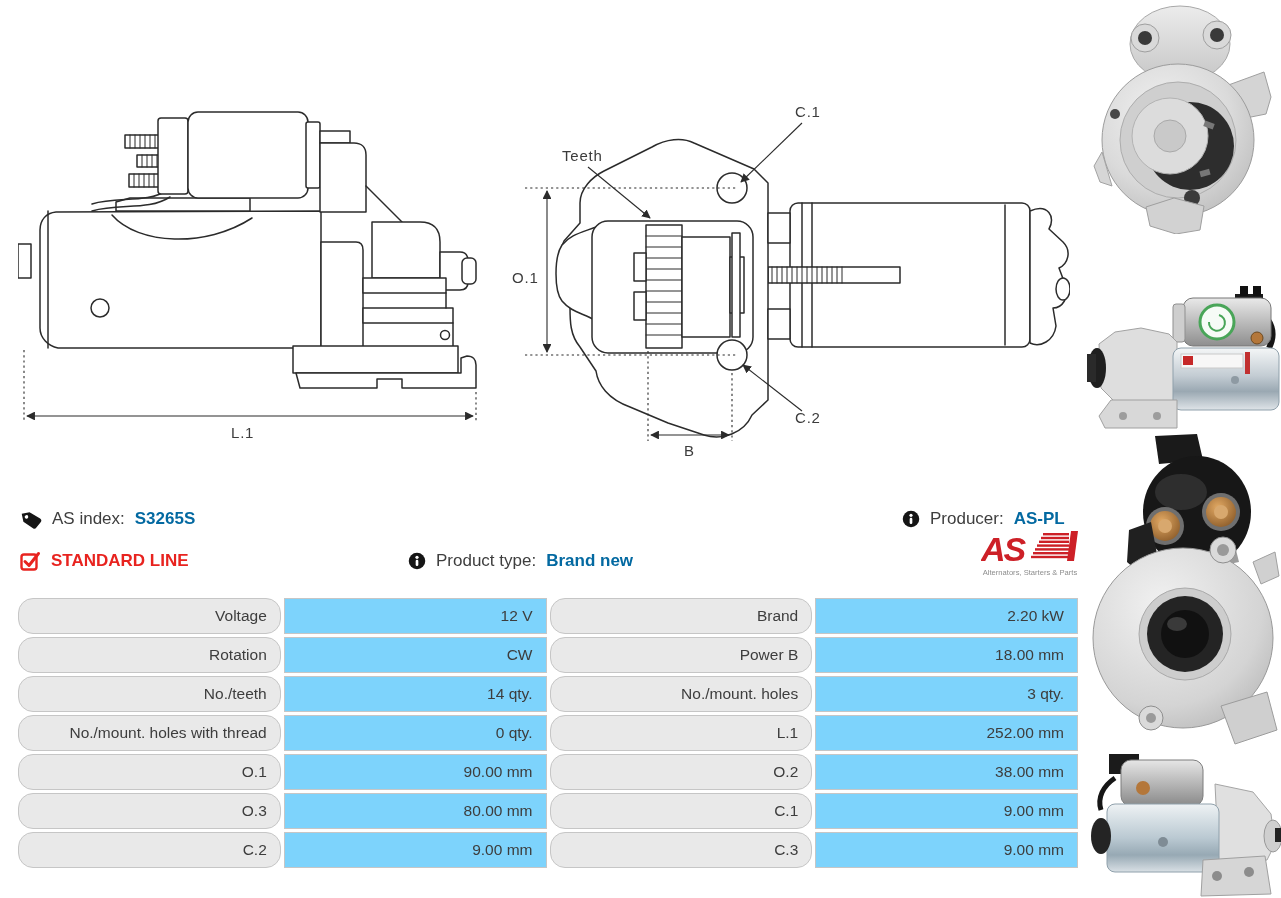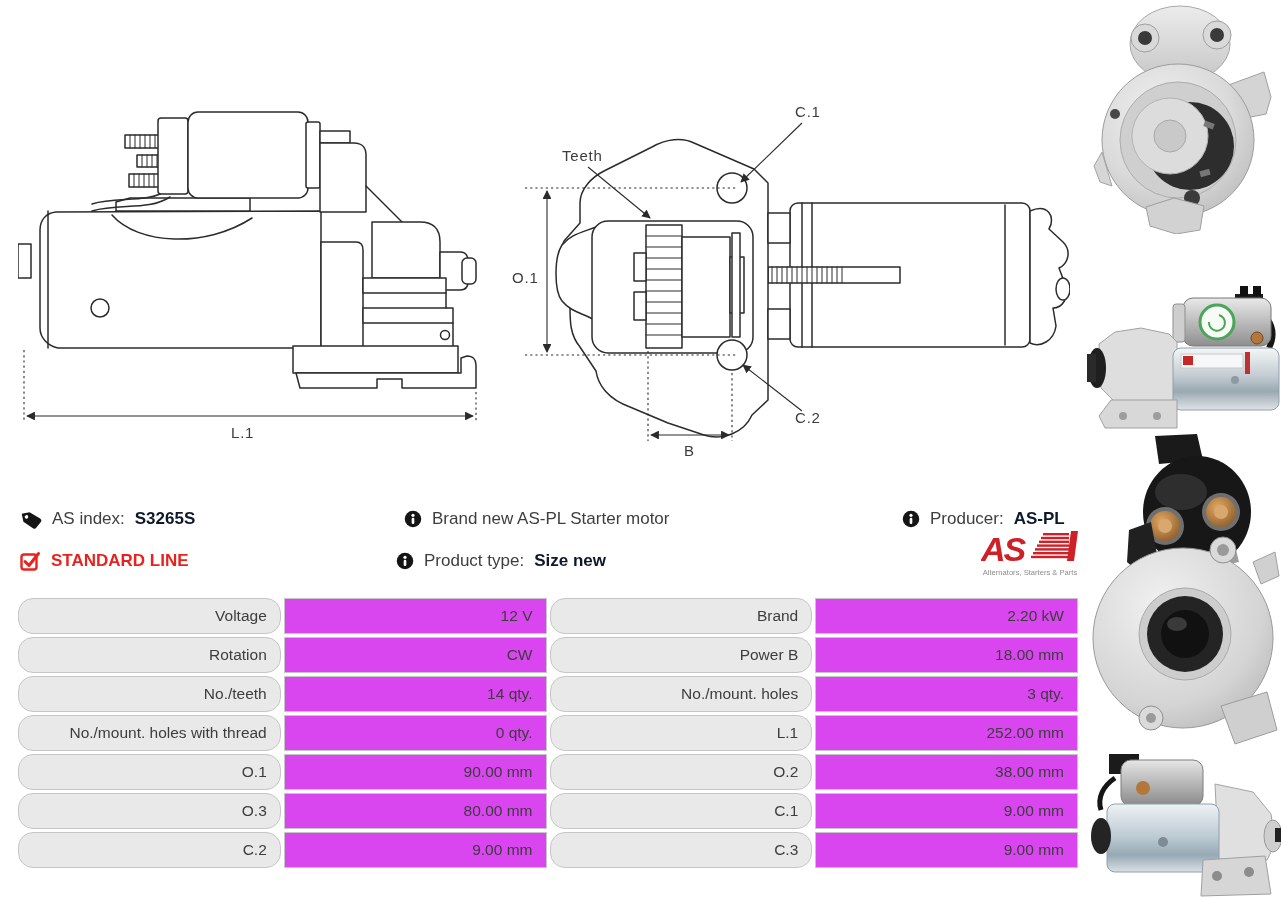--- a/index.html
+++ b/index.html
@@ -11,35 +11,35 @@
   .drawing text{font-family:"Liberation Sans",sans-serif;font-size:15px;fill:#3c3c3c;letter-spacing:0.8px;}
   .ln{fill:none;stroke:#2b2b2b;stroke-width:1.5;stroke-linejoin:round;stroke-linecap:round;}
   .lnf{fill:#ffffff;stroke:#2b2b2b;stroke-width:1.5;stroke-linejoin:round;}
   .thin{stroke-width:1;}
   .dim{fill:none;stroke:#2b2b2b;stroke-width:1.1;}
   .dot{fill:none;stroke:#2b2b2b;stroke-width:1.1;stroke-dasharray:2.2 3;}
 
   
   .meta-item{position:absolute;display:flex;align-items:center;gap:10px;font-size:17px;
              color:#3e3e3e;height:24px;white-space:nowrap;}
-  .meta-item b{color:#0f172a;font-weight:700;}
+  .meta-item b{color:#0369a1;font-weight:700;}
   .meta-item .txt{display:inline-block;}
   .red{color:#e8231f;font-weight:700;}
   .micon{flex:0 0 auto;display:inline-flex;}
 
   .as-logo{position:absolute;left:981px;top:531px;width:98px;height:58px;}
 
   
   .spec-table{position:absolute;left:18px;top:598px;width:1060px;display:grid;
               grid-template-columns:1fr 1fr 1fr 1fr;gap:3px;}
   .cell{border:1px solid #c6c6c6;display:flex;align-items:center;justify-content:flex-end;
         padding:5px 13px;font-size:15.5px;color:#3d3d3d;min-height:24px;line-height:1.25;
         text-align:right;}
   .cell.lab{background:#e9e9e9;border-radius:15px;}
-  .cell.val{background:#d946ef;}
+  .cell.val{background:#7dd3fc;}
   .spec-table > div:nth-child(13){}
 
   
   .photo{position:absolute;margin:0;padding:0;}
   .photo svg{display:block;}
 </style>
 </head>
 <body>
 
 <div class="page">
@@ -300,41 +300,31 @@
   <div class="meta-item" style="left:20px;top:549px;">
     <span class="micon">
       <svg width="21" height="20" viewBox="0 0 21 20">
         <rect x="1.5" y="3.5" width="15" height="15" rx="2.5" fill="none" stroke="#e8231f" stroke-width="2.4"></rect>
         <path d="M5,10.5 L9,14.5 L18.5,2.5" fill="none" stroke="#e8231f" stroke-width="3" stroke-linecap="round" stroke-linejoin="round"></path>
       </svg>
     </span>
     <span class="txt red">STANDARD LINE</span>
   </div>
 
-  <div class="meta-item" style="left:404px;top:507px;">
-    <span class="micon">
-      <svg width="18" height="18" viewBox="0 0 19 19">
-          <circle cx="9.5" cy="9.5" r="8.7" fill="#151515"></circle>
-        <circle cx="9.5" cy="5.6" r="1.7" fill="#ffffff"></circle>
-        <rect x="8.1" y="8.2" width="2.8" height="6.6" rx="1.3" fill="#ffffff"></rect>
-        </svg>
-    </span>
-    <span class="txt">Brand new AS-PL Starter motor</span>
-  </div>
-
-  <div class="meta-item" style="left:396px;top:549px;">
+
+  <div class="meta-item" style="left:408px;top:549px;">
     <span class="micon">
       <svg width="18" height="18" viewBox="0 0 19 19">
           <circle cx="9.5" cy="9.5" r="8.7" fill="#151515"></circle>
         <circle cx="9.5" cy="5.6" r="1.7" fill="#ffffff"></circle>
         <rect x="8.1" y="8.2" width="2.8" height="6.6" rx="1.3" fill="#ffffff"></rect>
         </svg>
     </span>
     <span class="txt">Product type:</span>
-    <b>Size new</b>
+    <b>Brand new</b>
   </div>
 
   <div class="meta-item" style="left:902px;top:507px;">
     <span class="micon">
       <svg width="18" height="18" viewBox="0 0 19 19">
           <circle cx="9.5" cy="9.5" r="8.7" fill="#151515"></circle>
         <circle cx="9.5" cy="5.6" r="1.7" fill="#ffffff"></circle>
         <rect x="8.1" y="8.2" width="2.8" height="6.6" rx="1.3" fill="#ffffff"></rect>
         </svg>
     </span>

